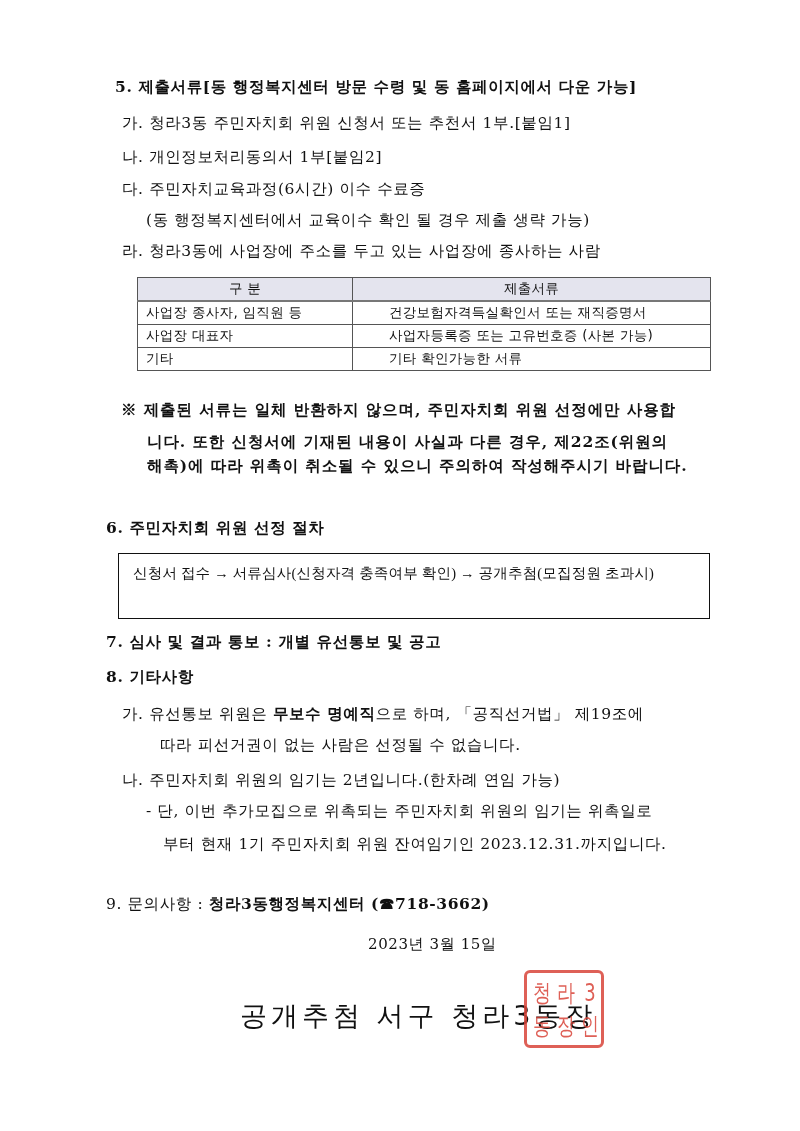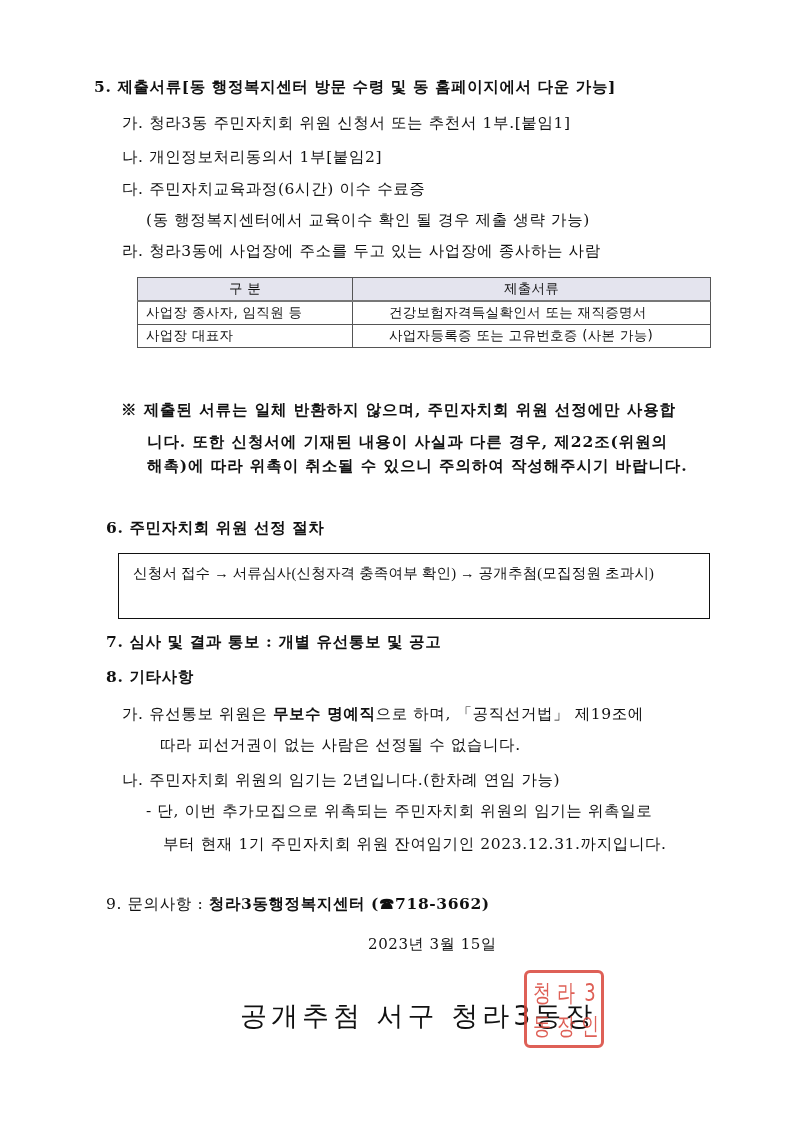--- a/index.html
+++ b/index.html
@@ -55,21 +55,21 @@
     display: grid; grid-template-columns: 1fr 1fr 1fr; grid-template-rows: 1fr 1fr;
     font-family: "DejaVu Sans", "Liberation Sans", sans-serif;
     font-size: 24px; line-height: 1; text-align: center; align-items: center;
     padding: 3px;
   }
   .seal span { display: block; transform: scaleX(0.75); }
 </style>
 </head>
 <body>
 
-<div class="line bold" style="left:94px; top:77px;">5. 제출서류[동 행정복지센터 방문 수령 및 동 홈페이지에서 다운 가능]</div>
+<div class="line bold" style="left:115px; top:77px;">5. 제출서류[동 행정복지센터 방문 수령 및 동 홈페이지에서 다운 가능]</div>
 <div class="line" style="left:122px; top:113px;">가. 청라3동 주민자치회 위원 신청서 또는 추천서 1부.[붙임1]</div>
 <div class="line" style="left:122px; top:147px;">나. 개인정보처리동의서 1부[붙임2]</div>
 <div class="line" style="left:122px; top:179px;">다. 주민자치교육과정(6시간) 이수 수료증</div>
 <div class="line" style="left:146px; top:210px;">(동 행정복지센터에서 교육이수 확인 될 경우 제출 생략 가능)</div>
 <div class="line" style="left:122px; top:241px;">라. 청라3동에 사업장에 주소를 두고 있는 사업장에 종사하는 사람</div>
 
 <table class="doc-table">
   <thead>
     <tr>
       <th class="col1">구 분</th>
@@ -77,20 +77,24 @@
     </tr>
   </thead>
   <tbody>
     <tr>
       <td>사업장 종사자, 임직원 등</td>
       <td class="c2">건강보험자격득실확인서 또는 재직증명서</td>
     </tr>
     <tr>
       <td>사업장 대표자</td>
       <td class="c2">사업자등록증 또는 고유번호증 (사본 가능)</td>
+    </tr>
+    <tr>
+      <td>기타</td>
+      <td class="c2">기타 확인가능한 서류</td>
     </tr>
   </tbody>
 </table>
 
 <div class="line bold notice" style="left:121px; top:400px;">※ 제출된 서류는 일체 반환하지 않으며, 주민자치회 위원 선정에만 사용합</div>
 <div class="line bold notice" style="left:147px; top:432px;">니다. 또한 신청서에 기재된 내용이 사실과 다른 경우, 제22조(위원의</div>
 <div class="line bold notice" style="left:147px; top:456px;">해촉)에 따라 위촉이 취소될 수 있으니 주의하여 작성해주시기 바랍니다.</div>
 
 <div class="line bold" style="left:106px; top:518px;">6. 주민자치회 위원 선정 절차</div>
 <div class="process-box">

